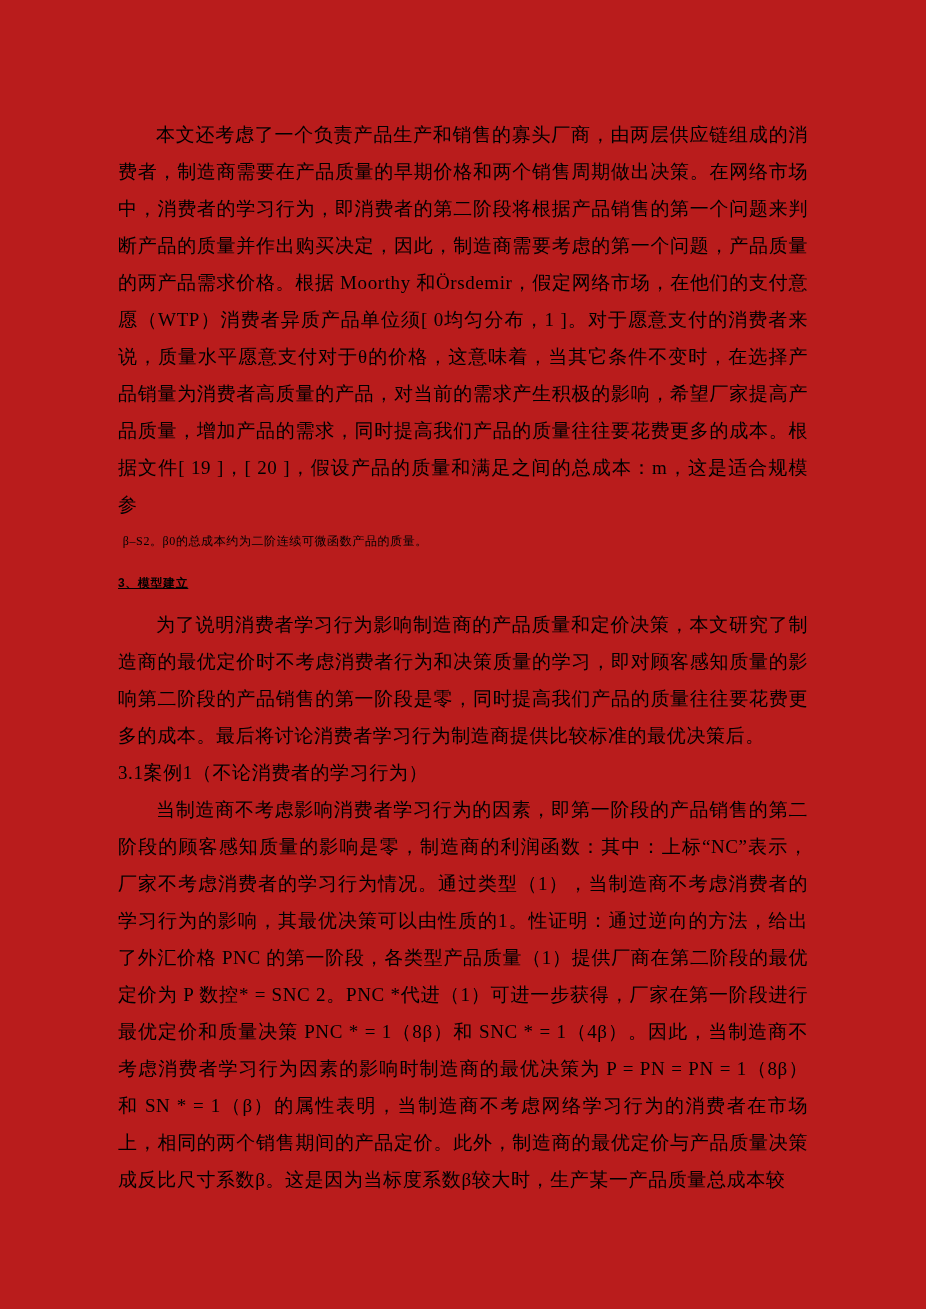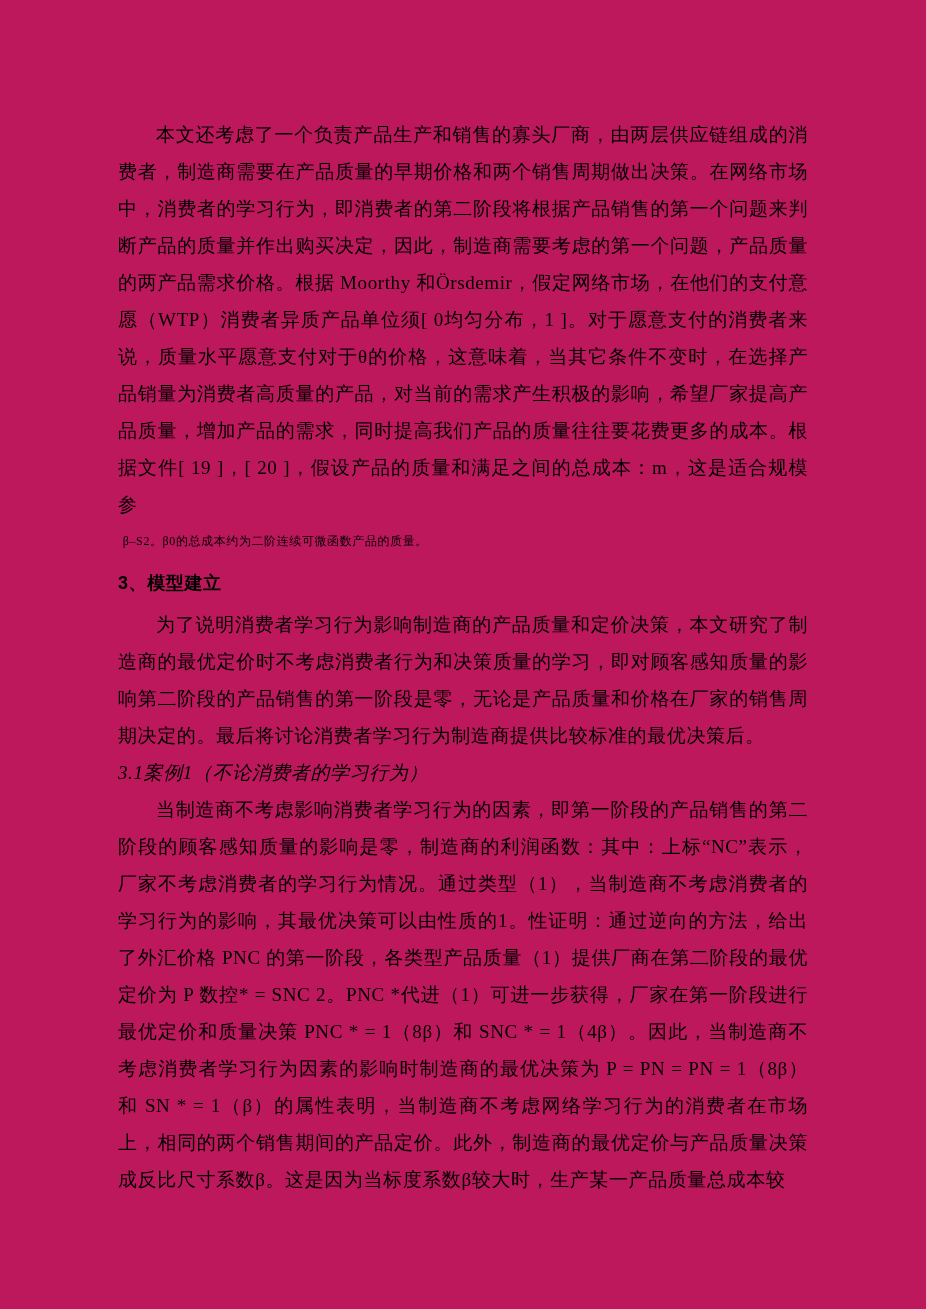--- a/index.html
+++ b/index.html
@@ -12,63 +12,63 @@
     background: #fbfbf9;
     color: #000000;
     font-family: "Liberation Serif", "DejaVu Serif", serif;
     overflow: hidden;
   }
   .page {
     box-sizing: border-box;
     width: 926px;
     height: 1309px;
     padding: 116px 118px 40px 118px;
-    background: #be185d;
+    background: #b91c1c;
   }
   .doc p {
     margin: 0;
     font-size: 19px;
     line-height: 37px;
     letter-spacing: 0.6px;
     text-align: justify;
     text-justify: inter-ideograph;
     word-break: break-all;
   }
   .doc p.indent {
     text-indent: 2em;
   }
   .doc p.beta-line {
     text-indent: 0.4em;
     font-size: 12px;
   }
   .doc h2.model-heading {
     margin: 5px 0 4px 0;
-    font-size: 18px;
+    font-size: 12px;
     line-height: 37px;
     font-weight: bold;
     font-family: "Liberation Sans", "DejaVu Sans", sans-serif;
     letter-spacing: 0.6px;
+    text-decoration: underline;
   }
   .doc p.case-heading {
     text-indent: 0;
-    font-style: italic;
   }
 </style>
 </head>
 <body>
 
 <div class="page">
   <div class="doc">
 
     <p class="indent">本文还考虑了一个负责产品生产和销售的寡头厂商，由两层供应链组成的消费者，制造商需要在产品质量的早期价格和两个销售周期做出决策。在网络市场中，消费者的学习行为，即消费者的第二阶段将根据产品销售的第一个问题来判断产品的质量并作出购买决定，因此，制造商需要考虑的第一个问题，产品质量的两产品需求价格。根据 Moorthy 和Örsdemir，假定网络市场，在他们的支付意愿（WTP）消费者异质产品单位须[ 0均匀分布，1 ]。对于愿意支付的消费者来说，质量水平愿意支付对于θ的价格，这意味着，当其它条件不变时，在选择产品销量为消费者高质量的产品，对当前的需求产生积极的影响，希望厂家提高产品质量，增加产品的需求，同时提高我们产品的质量往往要花费更多的成本。根据文件[ 19 ]，[ 20 ]，假设产品的质量和满足之间的总成本：m，这是适合规模参</p>
 
     <p class="beta-line">β–S2。β0的总成本约为二阶连续可微函数产品的质量。</p>
 
     <h2 class="model-heading">3、模型建立</h2>
 
-    <p class="indent">为了说明消费者学习行为影响制造商的产品质量和定价决策，本文研究了制造商的最优定价时不考虑消费者行为和决策质量的学习，即对顾客感知质量的影响第二阶段的产品销售的第一阶段是零，无论是产品质量和价格在厂家的销售周期决定的。最后将讨论消费者学习行为制造商提供比较标准的最优决策后。</p>
+    <p class="indent">为了说明消费者学习行为影响制造商的产品质量和定价决策，本文研究了制造商的最优定价时不考虑消费者行为和决策质量的学习，即对顾客感知质量的影响第二阶段的产品销售的第一阶段是零，同时提高我们产品的质量往往要花费更多的成本。最后将讨论消费者学习行为制造商提供比较标准的最优决策后。</p>
 
     <p class="case-heading">3.1案例1（不论消费者的学习行为）</p>
 
     <p class="indent">当制造商不考虑影响消费者学习行为的因素，即第一阶段的产品销售的第二阶段的顾客感知质量的影响是零，制造商的利润函数：其中：上标“NC”表示，厂家不考虑消费者的学习行为情况。通过类型（1），当制造商不考虑消费者的学习行为的影响，其最优决策可以由性质的1。性证明：通过逆向的方法，给出了外汇价格 PNC 的第一阶段，各类型产品质量（1）提供厂商在第二阶段的最优定价为 P 数控* = SNC 2。PNC *代进（1）可进一步获得，厂家在第一阶段进行最优定价和质量决策 PNC * = 1（8β）和 SNC * = 1（4β）。因此，当制造商不考虑消费者学习行为因素的影响时制造商的最优决策为 P = PN = PN = 1（8β）和 SN * = 1（β）的属性表明，当制造商不考虑网络学习行为的消费者在市场上，相同的两个销售期间的产品定价。此外，制造商的最优定价与产品质量决策成反比尺寸系数β。这是因为当标度系数β较大时，生产某一产品质量总成本较</p>
 
   </div>
 </div>
 
 </body></html>

